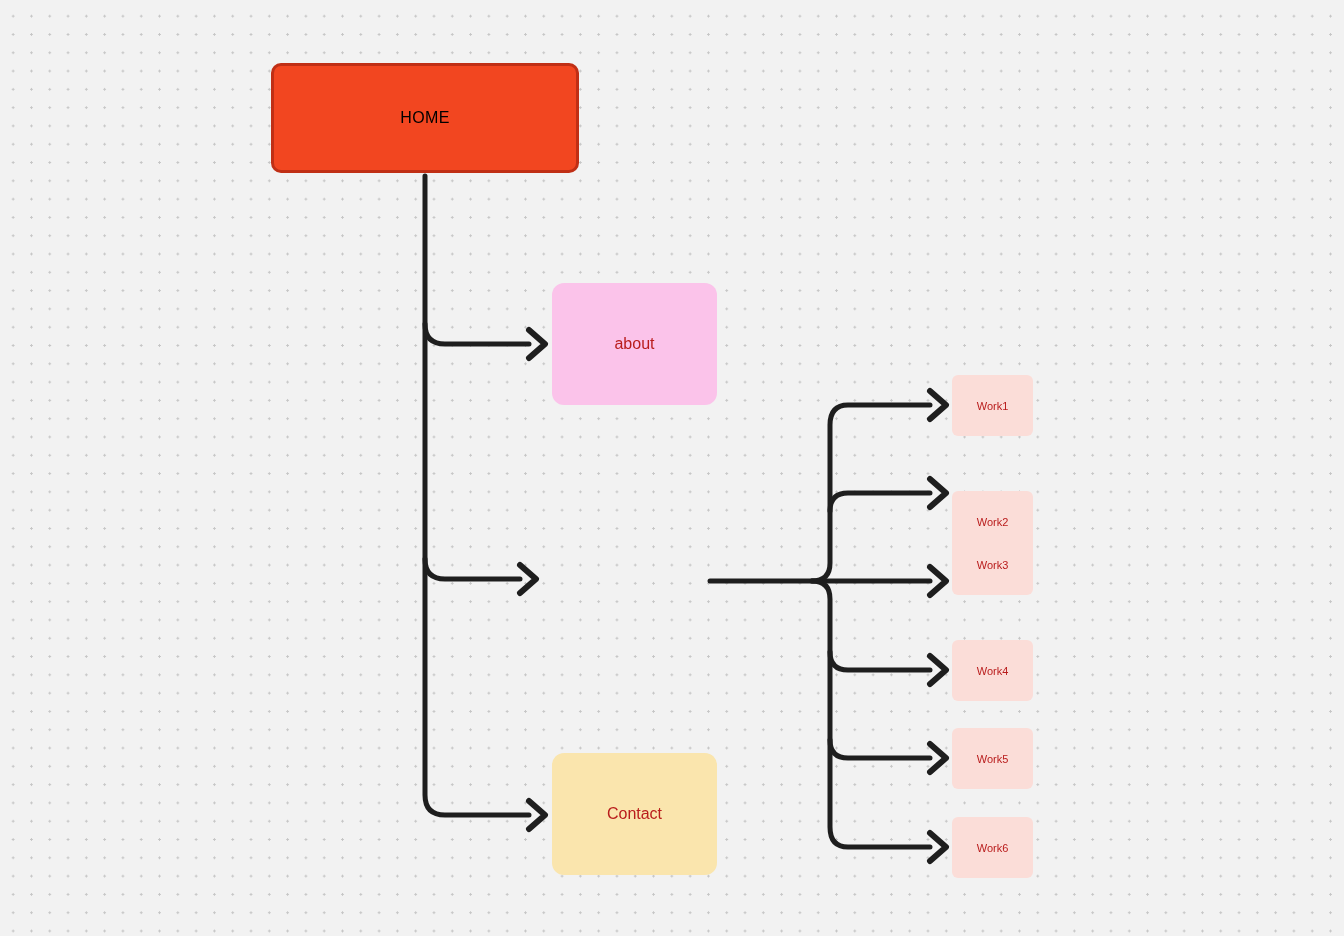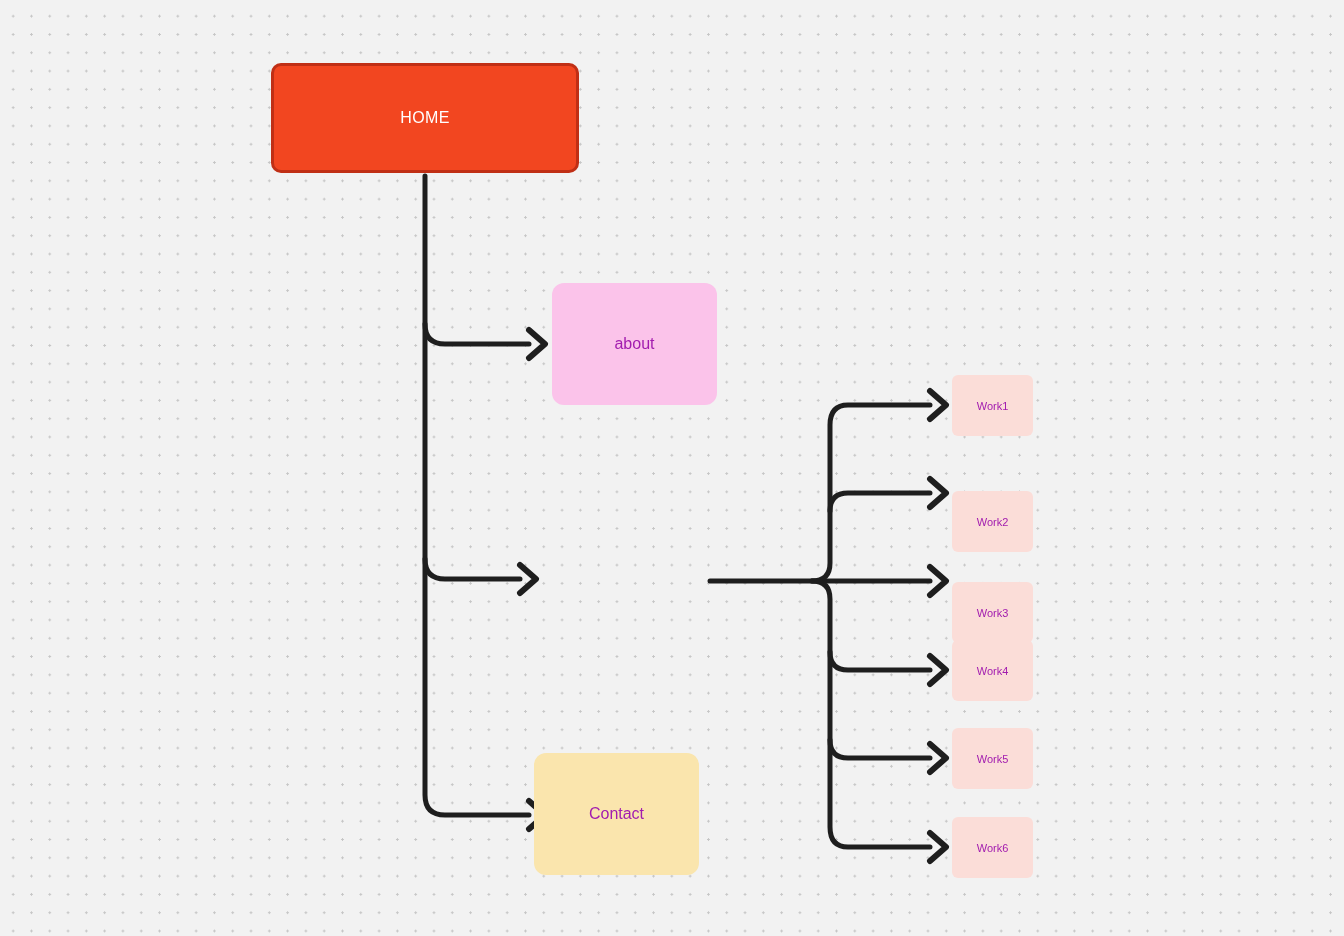--- a/index.html
+++ b/index.html
@@ -32,52 +32,52 @@
     stroke-linejoin: round;
   }
   .edge-layer path.line { stroke-width: 5; }
   .edge-layer path.head { stroke-width: 6; }
   .node {
     position: absolute;
     display: flex;
     align-items: center;
     justify-content: center;
     box-sizing: border-box;
-    color: #a21caf;
+    color: #b91c1c;
     font-size: 16px;
     text-align: center;
   }
   .node-home {
     left: 271px; top: 63px;
     width: 308px; height: 110px;
     background: #F24620;
     border: 3px solid #C02F15;
     border-radius: 10px;
-    color: #ffffff;
+    color: #000000;
     font-weight: 500;
     letter-spacing: 0.4px;
     font-size: 16px;
   }
   .node-l1 {
     width: 165px; height: 122px;
     border-radius: 12px;
   }
   .node-about   { left: 552px; top: 283px; background: #FBC3EA; }
   .node-work    { left: 542px; top: 518px; background: #FACBC1; }
-  .node-contact { left: 534px; top: 753px; background: #FAE5AD; }
+  .node-contact { left: 552px; top: 753px; background: #FAE5AD; }
   .node-l2 {
     left: 952px;
     width: 81px; height: 61px;
     border-radius: 6px;
     background: #FBDDD8;
     font-size: 11px;
   }
   .node-work1 { top: 375px; }
   .node-work2 { top: 463px; margin-top: 28px; }
-  .node-work3 { top: 582px; }
+  .node-work3 { top: 534px; }
   .node-work4 { top: 640px; }
   .node-work5 { top: 728px; }
   .node-work6 { top: 817px; }
   .node-label { pointer-events: none; }
 </style>
 </head>
 <body>
 
 <div class="canvas">
 

